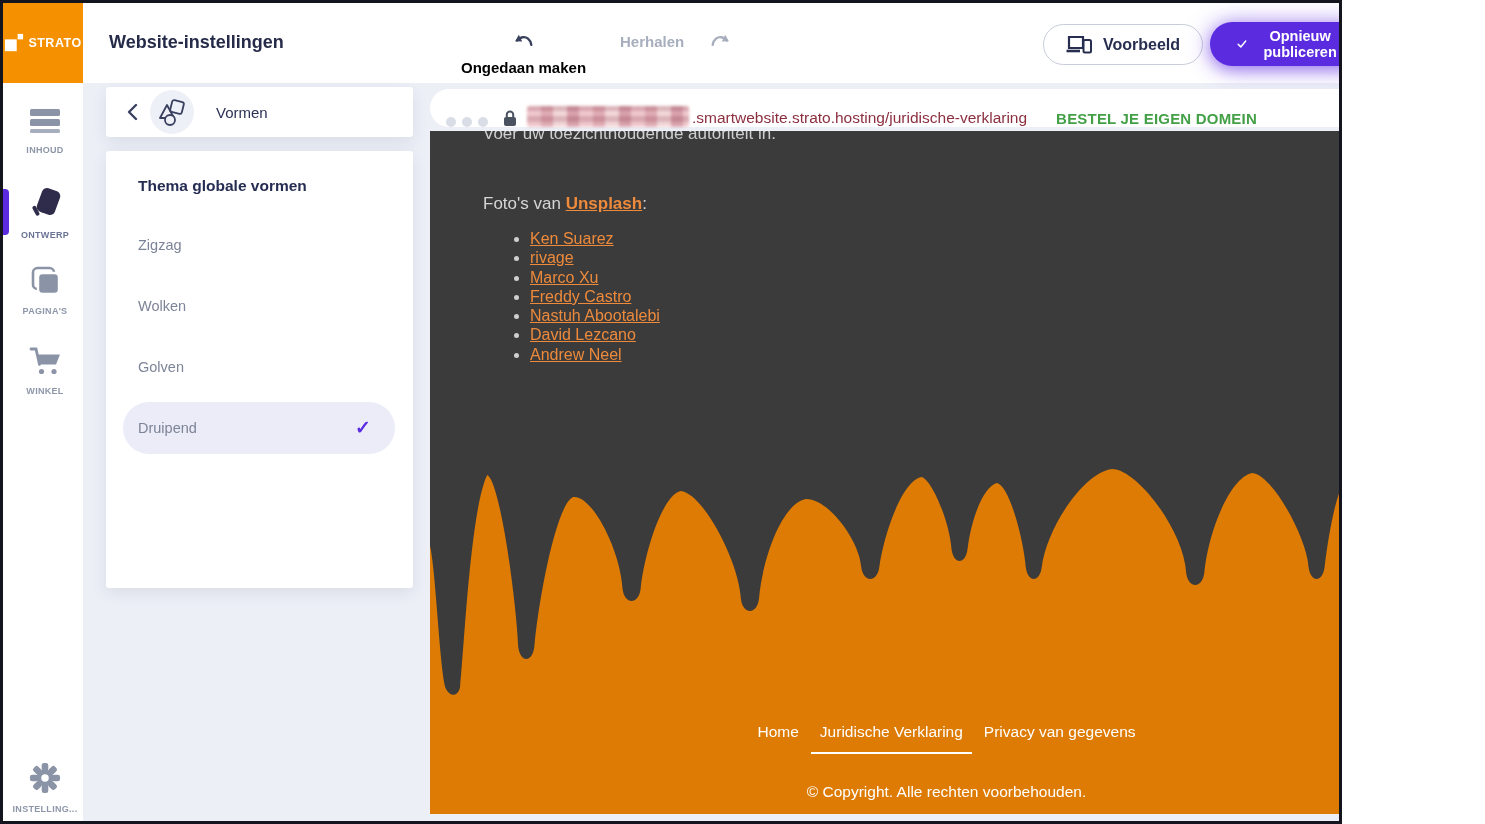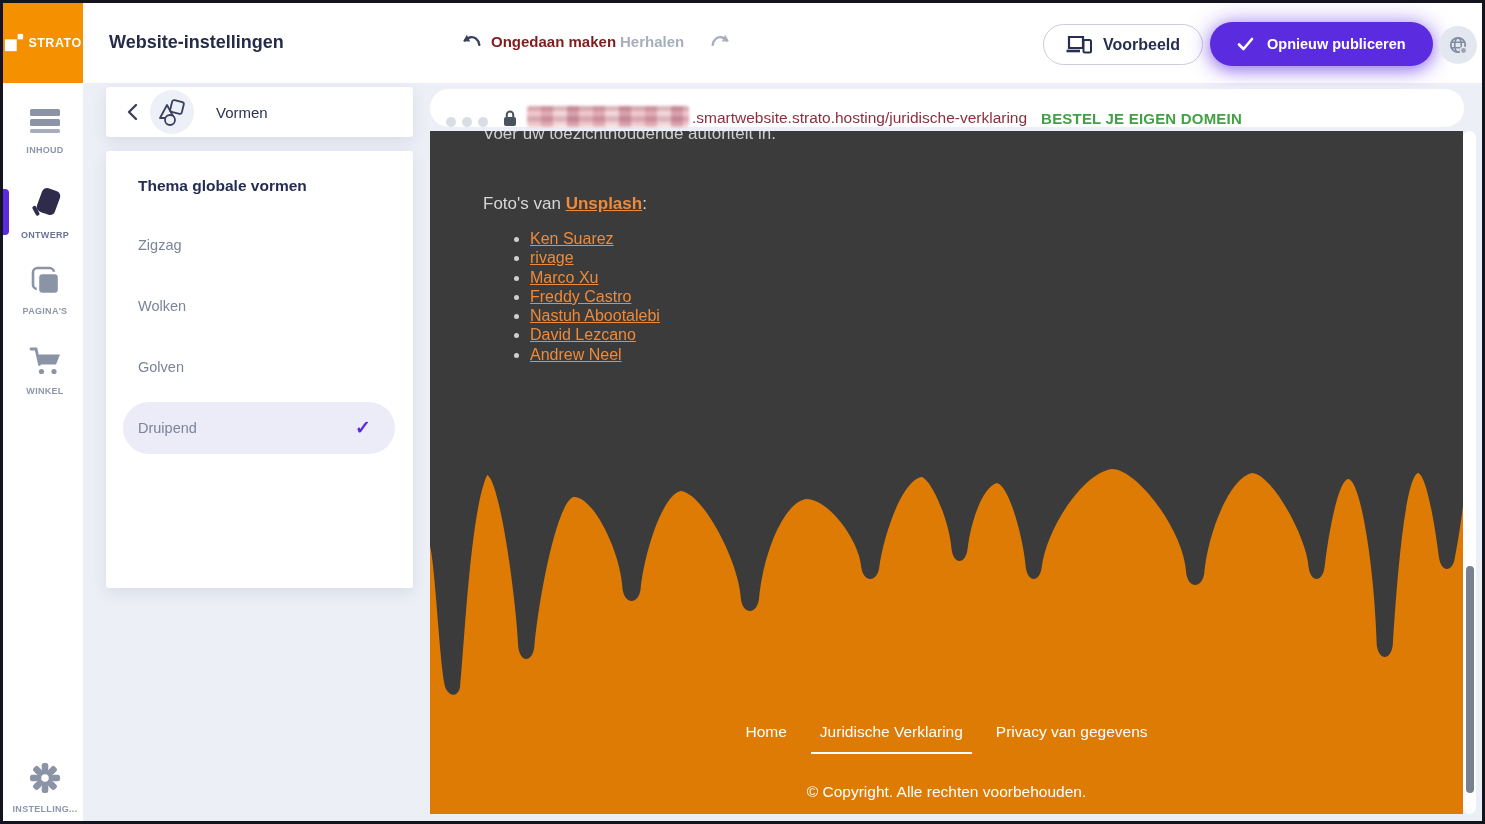--- a/index.html
+++ b/index.html
@@ -1,30 +1,30 @@
 <!DOCTYPE html>
 <html><head>
 <meta charset="utf-8">
 <style>
   * { margin:0; padding:0; box-sizing:border-box; }
   html,body { background:#ffffff; }
   body { font-family:"Liberation Sans", sans-serif; }
 
-  .frame { position:relative; width:1485px; height:824px; border:3px solid #14141f;
+  .frame { position:relative; width:1342px; height:824px; border:3px solid #14141f;
            background:#ECEFF6; overflow:hidden; }
 
   
   .header { position:absolute; left:0; top:0; right:0; height:80px; background:#fff; }
   .logo { position:absolute; left:0; top:0; width:80px; height:80px; background:#F59000;
           display:flex; align-items:center; justify-content:center; gap:4px; }
   .logo-text { color:#fff; font-weight:bold; font-size:12.5px; letter-spacing:.5px; }
   .page-title { position:absolute; left:106px; top:29px; font-size:18px; font-weight:bold; color:#252B48; }
 
   .undo-group { position:absolute; left:458px; top:30px; display:flex; align-items:center; gap:9px;
-                font-size:15px; font-weight:bold; color:#7f1d1d; cursor:pointer; }
+                font-size:15px; font-weight:bold; color:#000000; cursor:pointer;flex-direction:column; }
   .redo-group { position:absolute; left:617px; top:30px; display:flex; align-items:center; gap:26px;
                 font-size:15px; font-weight:bold; color:#A7AEBD; }
 
   .preview-btn { position:absolute; left:1040px; top:21px; height:41px; padding:0 22px;
                  border:1.5px solid #C8CDD9; border-radius:21px; background:#fff;
                  display:flex; align-items:center; gap:11px; font-size:16px; font-weight:bold;
                  color:#272E4F; cursor:pointer; }
   .publish-btn { position:absolute; left:1207px; top:19px; height:44px; padding:0 27px;
                  border:none; border-radius:22px; background:#5B2BE0; color:#fff;
                  display:flex; align-items:center; gap:13px; font-size:14.5px; font-weight:bold;
@@ -64,38 +64,38 @@
   .url-bar { position:absolute; left:427px; top:86px; width:1034px; height:38px; background:#fff;
              border-radius:19px; display:flex; align-items:flex-end; padding:0 16px; }
   .win-dots { display:flex; gap:6px; margin-right:15px; }
   .win-dots i { width:10px; height:10px; border-radius:50%; background:#D9DDE5; }
   .blur-domain { width:162px; height:21px; border-radius:3px; margin:0 3px 0 10px;
                  background:
                    repeating-linear-gradient(90deg,#EFC9CE 0 14px,#E0ACB5 14px 26px,#F2D8DA 26px 40px,#D9A3AE 40px 52px),
                    repeating-linear-gradient(0deg, rgba(255,255,255,.35) 0 5px, rgba(175,115,130,.30) 5px 11px);
                  background-blend-mode:multiply; filter:blur(1.6px); }
   .url-text { font-size:15.5px; color:#8C2F3F; white-space:nowrap; }
-  .url-cta { font-size:15px; font-weight:bold; color:#43A047; margin-left:14px; letter-spacing:.2px;
+  .url-cta { font-size:15px; font-weight:bold; color:#43A047; margin-left:29px; letter-spacing:.2px;
              white-space:nowrap; cursor:pointer; }
 
   
   .site { position:absolute; left:427px; top:128px; width:1033px; height:683px; background:#3B3B3B;
           overflow:hidden; }
   .site-intro { position:absolute; top:-7px; left:53px; font-size:17px; color:#CFCFCF; }
   .site-photos { position:absolute; top:63px; left:53px; font-size:17px; color:#D6D6D6; }
   .site-photos a, .credits a { color:#ED8A3C; text-decoration:underline; cursor:pointer; }
   .site-photos a { font-weight:bold; }
   .credits { position:absolute; top:98px; left:80px; list-style:disc; padding-left:20px; }
   .credits li { font-size:16px; line-height:19.3px; color:#CFCFCF; }
 
   .orange-zone { position:absolute; left:0; right:0; top:320px; bottom:0; background:#DD7B04; }
   .drip-svg { position:absolute; left:0; top:320px; width:1033px; height:260px; }
 
   .site-footer-nav { position:absolute; top:592px; left:0; right:0; display:flex;
-                     justify-content:center; gap:33px; font-size:15.5px; color:#fff; z-index:3; }
+                     justify-content:center; gap:21px; font-size:15.5px; color:#fff; z-index:3; }
   .site-footer-nav .nav-item { position:relative; cursor:pointer; }
   .site-footer-nav .nav-item.active::after { content:""; position:absolute; left:-9px; right:-9px;
                      bottom:-13px; height:2.5px; background:#fff; }
   .site-copyright { position:absolute; top:640px; left:0; right:0; text-align:center;
                     font-size:15.5px; color:#fff; z-index:3;margin-top:12px; }
 
   .scroll-track { position:absolute; left:1460px; top:128px; width:13px; height:683px;
                   background:#fff; border-radius:7px; }
   .scroll-thumb { position:absolute; left:2.5px; top:435px; width:8px; height:227px;
                   background:#78818F; border-radius:4px; cursor:pointer; }

